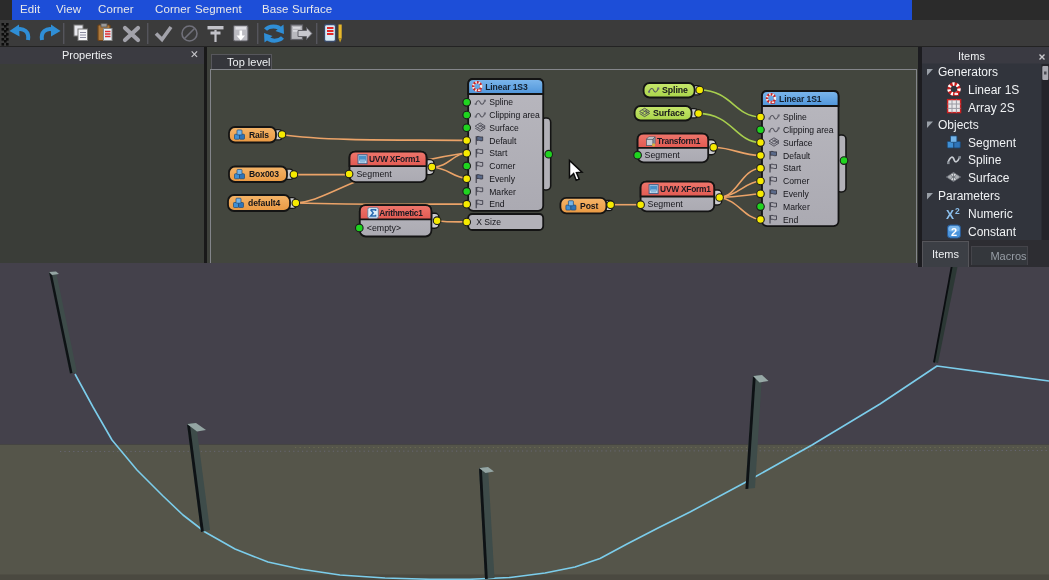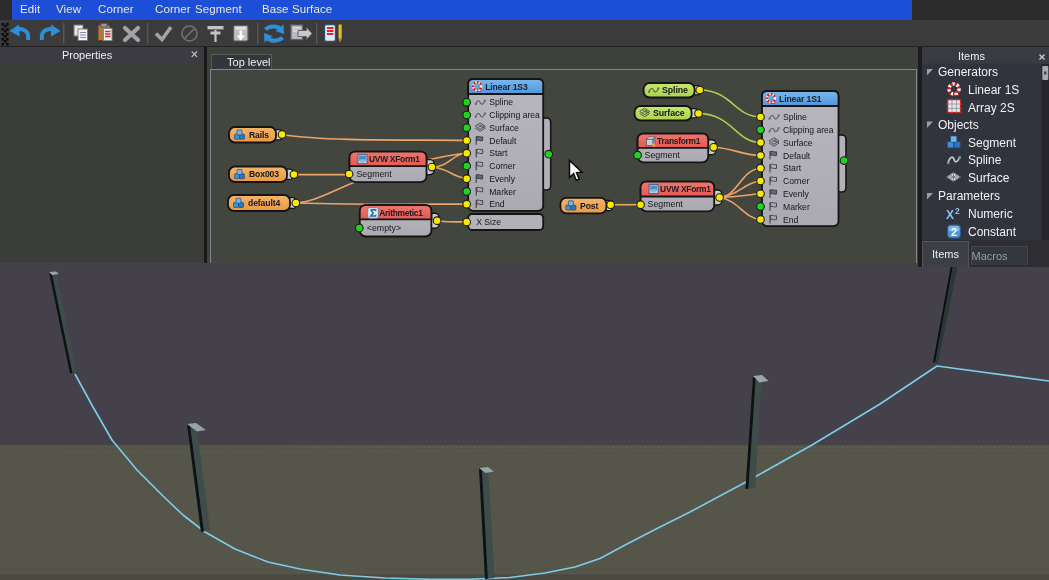--- a/index.html
+++ b/index.html
@@ -11,21 +11,21 @@
 #prop-title .t { position:absolute; left:62px; top:2px; font-size:11px; color:#eef0f2; }
 #prop-title .x { position:absolute; left:190px; top:1px; font-size:10.5px; color:#c8c8cc; }
 #prop-body { left:0; top:64px; width:204px; height:199.5px; background:#3a3d38; }
 #split1 { left:204px; top:47px; width:3px; height:216.5px; background:#191919; }
 #ne-bg { left:207px; top:47px; width:711px; height:217px; background:#3e413b; }
 #ne-tab { left:210.5px; top:53.5px; width:61px; height:15.5px; background:#35363b; border:1px solid #57575c; border-bottom:none; color:#eef0f2; font-size:11px; text-align:right; line-height:15px; }
 #ne-canvas { left:210px; top:69px; width:707px; height:194.5px; background:#43463e; border:1px solid #83858a; }
 #split2 { left:918px; top:47px; width:4px; height:220px; background:#1c1c20; }
 #items-tabbar { left:922px; top:240px; width:127px; height:27px; background:#2d2d32; }
 .itab1 { position:absolute; left:0px; top:0.5px; width:47px; height:26.5px; background:#3c3f45; color:#eef0f2; font-size:11px; text-align:center; line-height:24px; border:1px solid #55555a; border-bottom:none;}
-.itab2 { position:absolute; left:48.5px; top:5.5px; width:57px; height:19px; background:#34373c; color:#979da5; font-size:11px; text-align:left; line-height:18px; border:1px solid #44444a; border-bottom:none;}
+.itab2 { position:absolute; left:48.5px; top:5.5px; width:57px; height:19px; background:#34373c; color:#979da5; font-size:11px; text-align:right; line-height:18px; border:1px solid #44444a; border-bottom:none;}
 svg text { font-family:"Liberation Sans", sans-serif; }
 </style></head>
 <body>
 <div class="abs" id="menubar">
  <span style="left:8px">Edit</span>
     <span style="left:44px">View</span>
  <span style="left:86px">Corner</span>
     <span style="left:143px">Corner</span>
  <span style="left:183px">Segment</span>
     <span style="left:250px">Base Surface</span>

